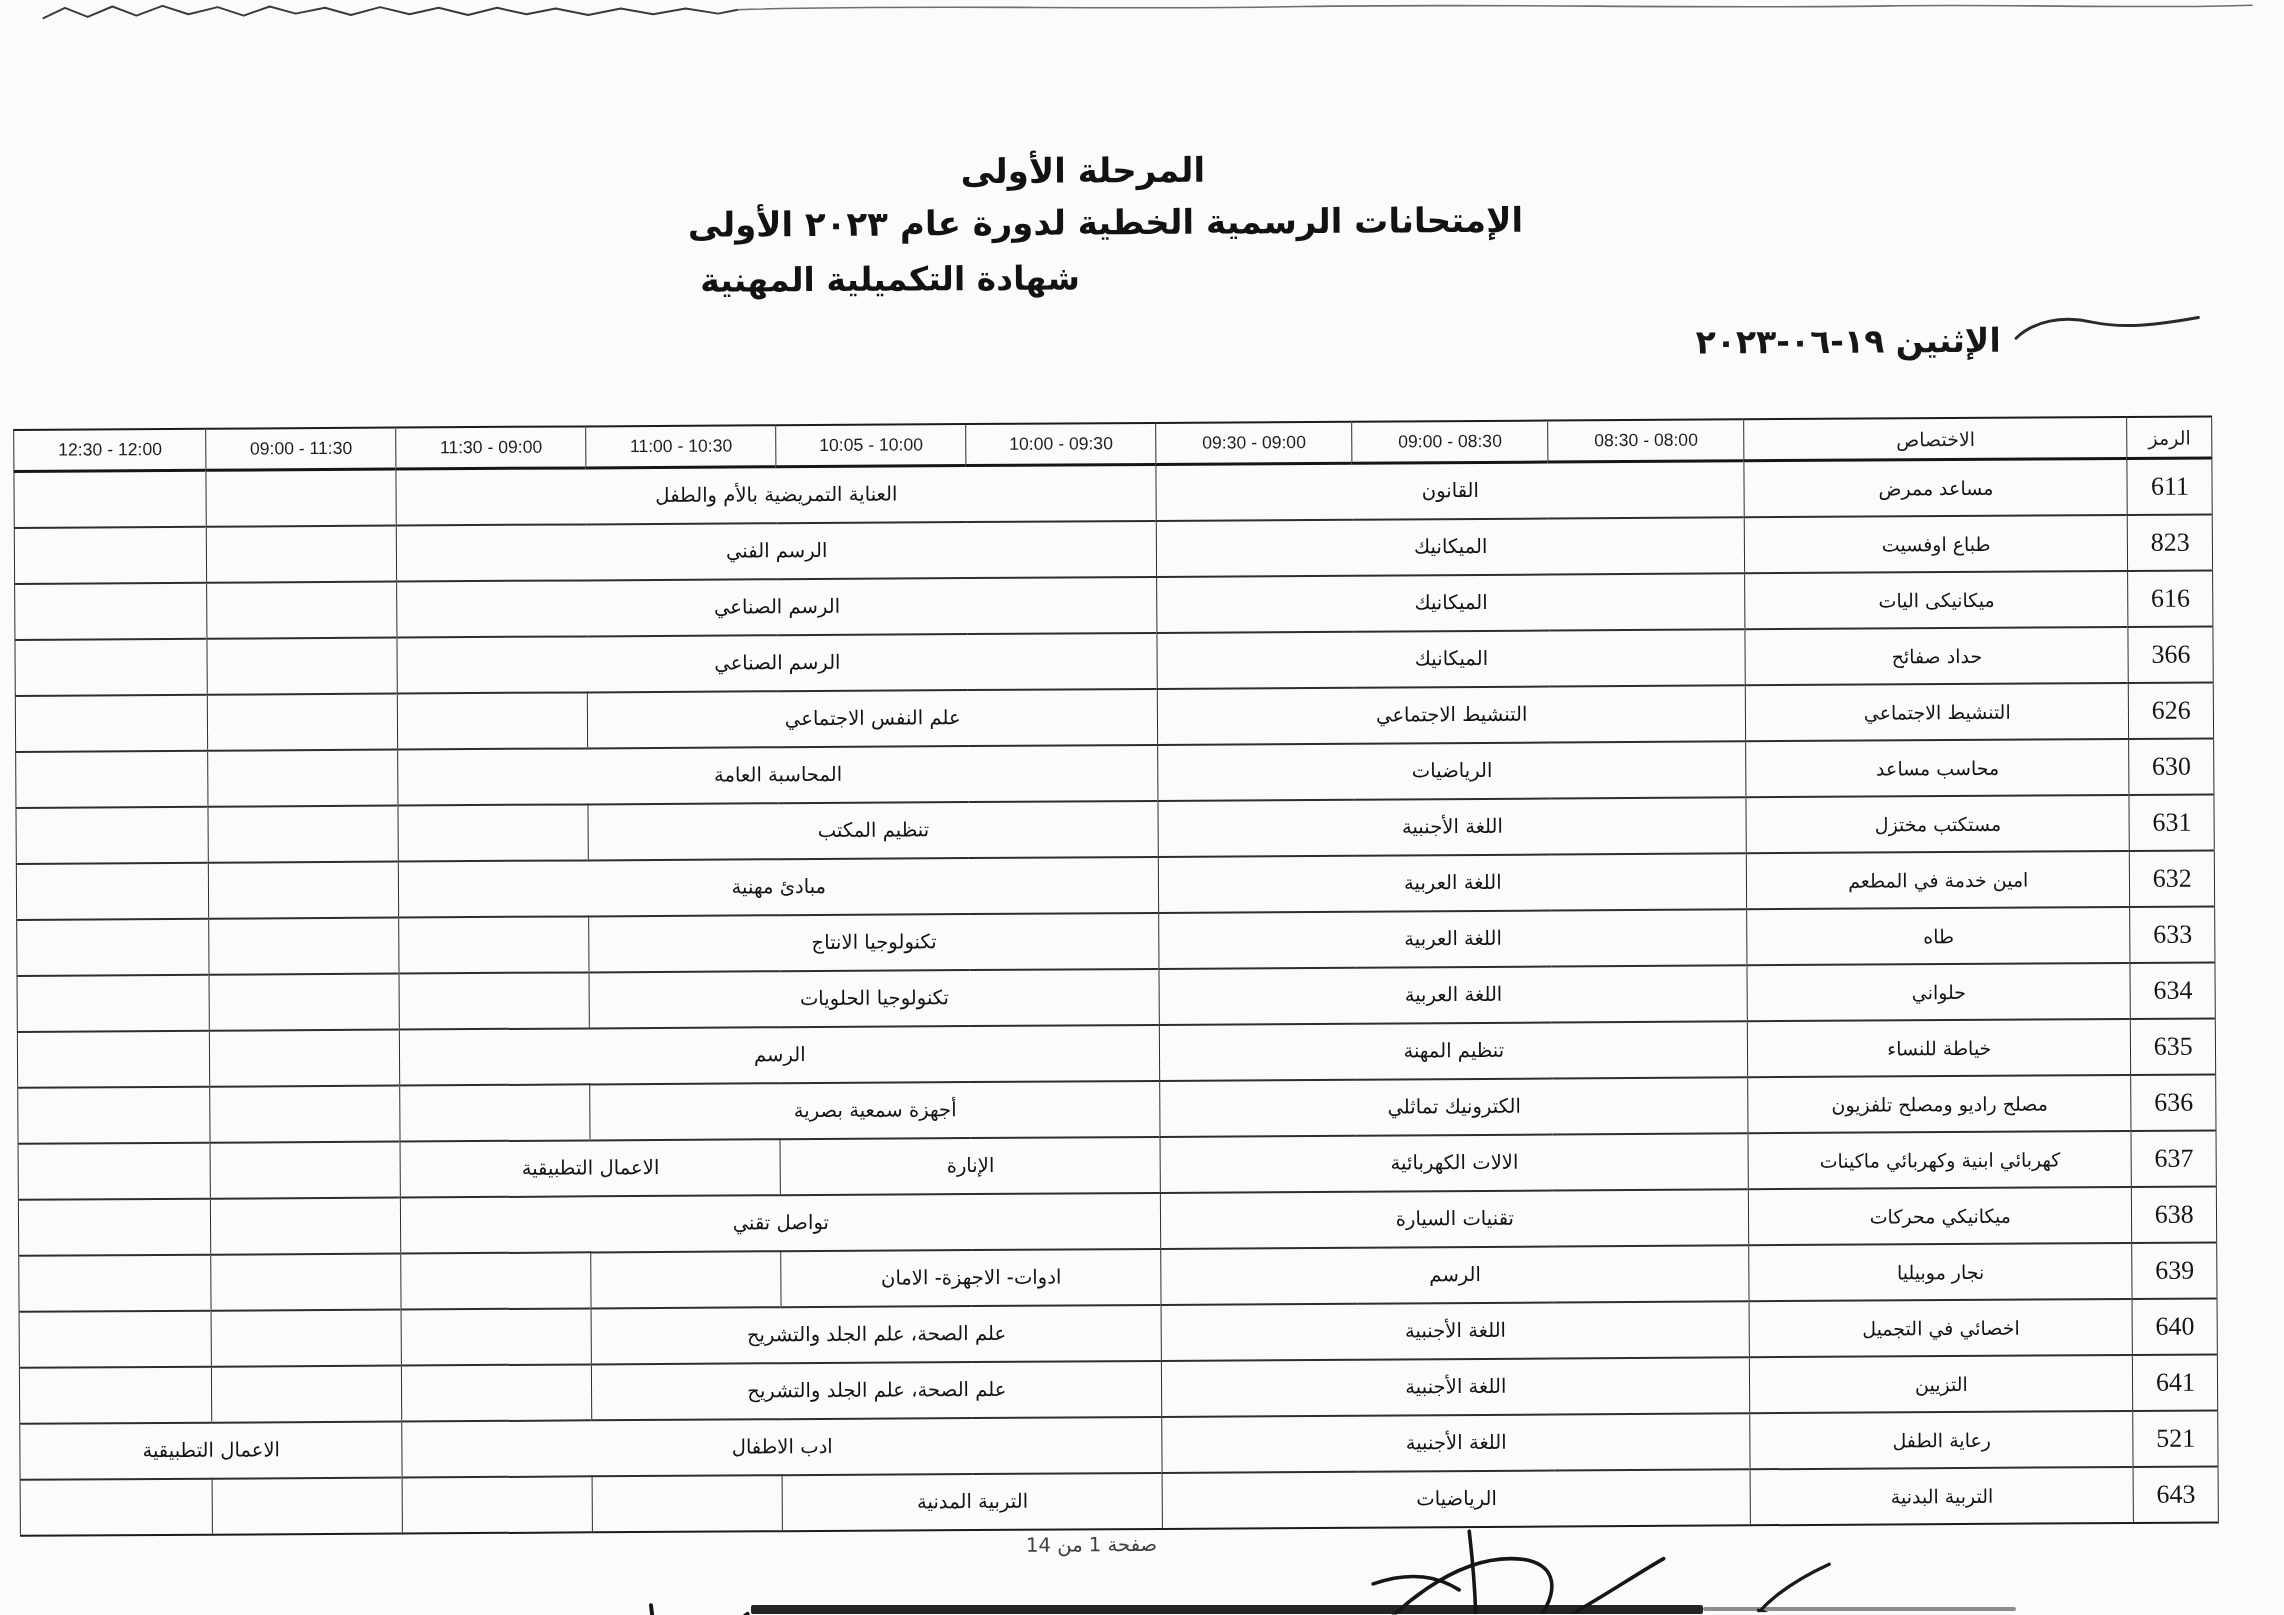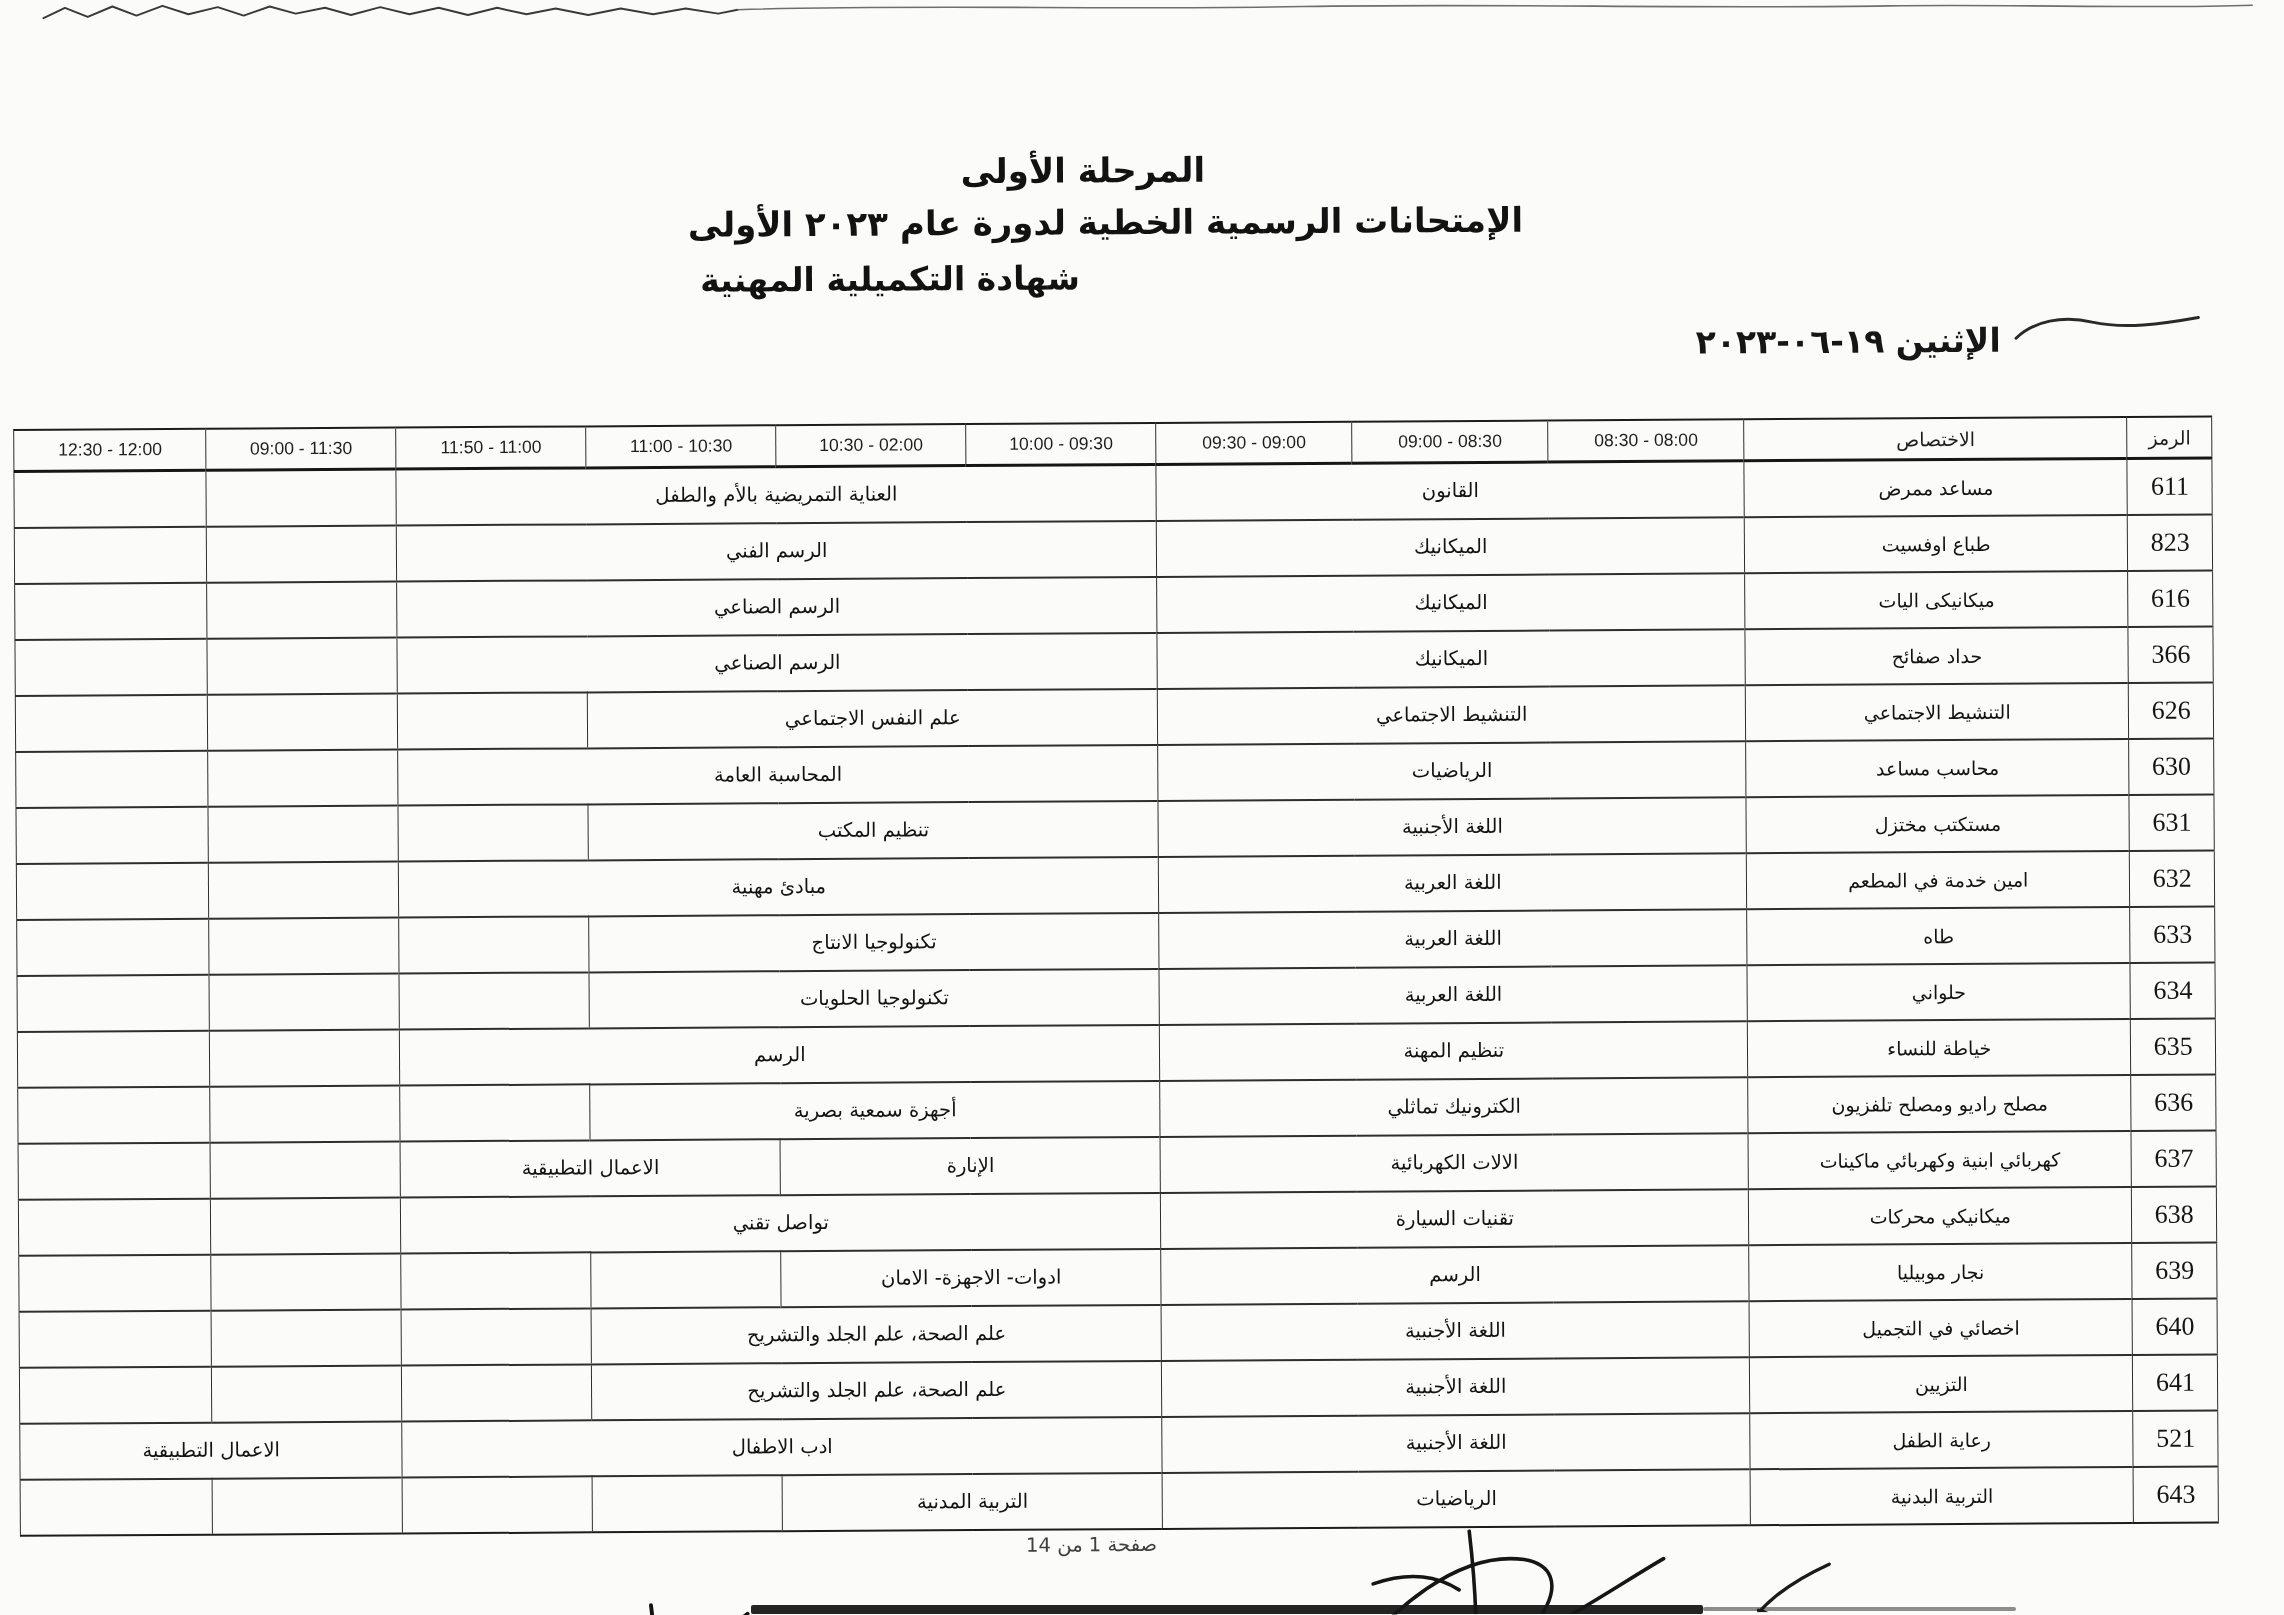--- a/index.html
+++ b/index.html
@@ -100,23 +100,23 @@
         <col style="width:192px">
     </colgroup>
     <thead class="head">
       <tr>
         <td class="label-head">الرمز</td>
         <td class="label-head">الاختصاص</td>
         <td class="time-head">08:30 - 08:00</td>
         <td class="time-head">09:00 - 08:30</td>
         <td class="time-head">09:30 - 09:00</td>
         <td class="time-head">10:00 - 09:30</td>
-        <td class="time-head">10:30 - 02:00</td>
+        <td class="time-head">10:05 - 10:00</td>
         <td class="time-head">11:00 - 10:30</td>
-        <td class="time-head">11:50 - 11:00</td>
+        <td class="time-head">11:30 - 09:00</td>
         <td class="time-head">09:00 - 11:30</td>
         <td class="time-head">12:30 - 12:00</td>
       </tr>
     </thead>
     <tbody>
         <tr>
           <td class="code">611</td>
           <td class="spec">مساعد ممرض</td>
           <td class="exam" colspan="3">القانون</td>
           <td class="exam" colspan="4">العناية التمريضية بالأم والطفل</td>

